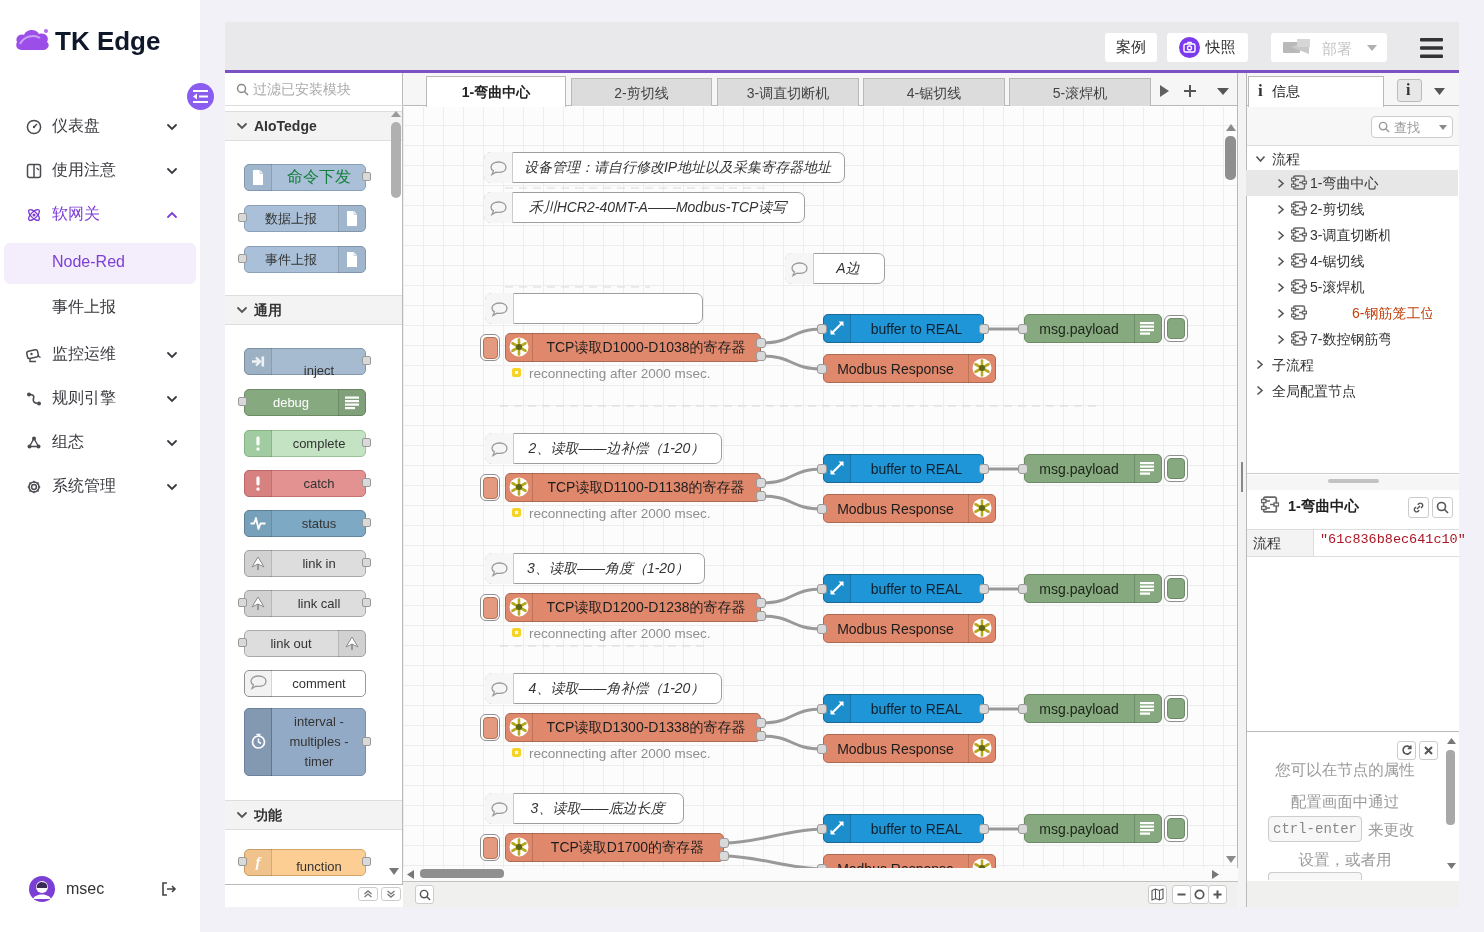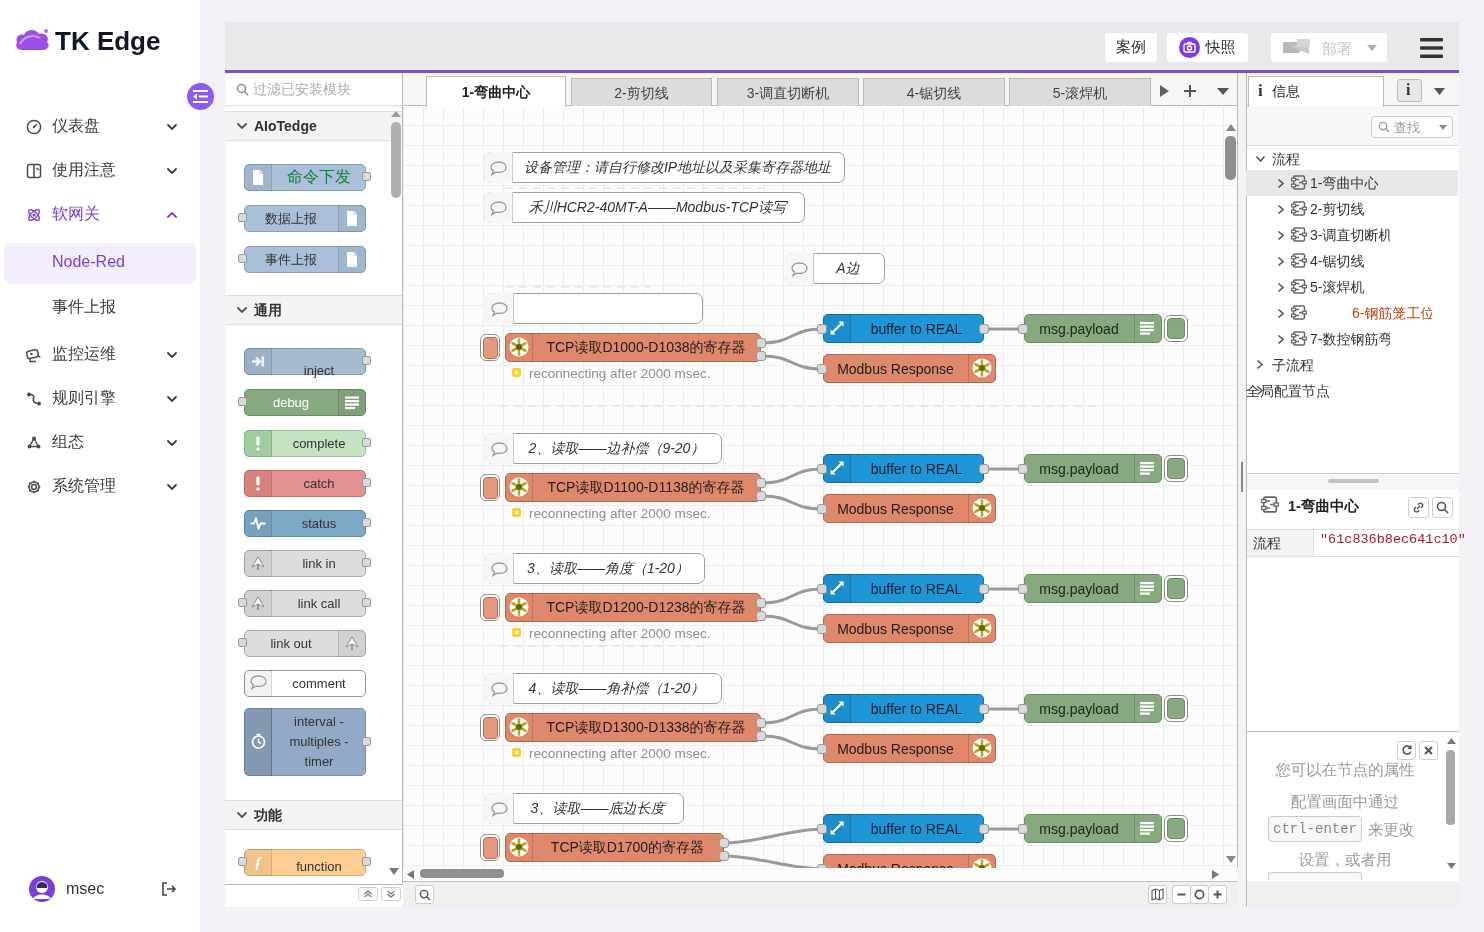--- a/index.html
+++ b/index.html
@@ -456,21 +456,21 @@
 <div class="nport" style="left:615px;top:217px"></div>
 <div class="ab" style="left:761px;top:208px;width:24px;height:27px;background:#fff;border:1px solid #8f8f8f;border-radius:6px"></div>
 <div class="ab" style="left:764px;top:211px;width:18px;height:21px;background:#87a980;border:1px solid #6d8c66;border-radius:4px"></div>
 <div class="ab" style="left:82px;top:326px;width:237px;height:31px;background:#fff;border:1px solid #9f9f9f;border-radius:7px"></div>
 <div class="ab" style="left:82px;top:326px;width:29px;height:31px;background:#f6f6f6;border-right:1px solid #ccc;border-radius:7px 0 0 7px"></div>
 <div class="ab" style="left:88px;top:335px">
       <svg width="17" height="15" viewBox="0 0 17 15">
         <path d="M8.5 1 C13 1 16 3.2 16 6.2 C16 9.2 13 11.4 8.5 11.4 C7.6 11.4 6.7 11.3 5.9 11.1 L2 13.5 L3.4 9.9 C2 9 1 7.7 1 6.2 C1 3.2 4 1 8.5 1 Z" fill="none" stroke="#999" stroke-width="1.3"></path>
       </svg>
     </div>
-<div class="ab" style="left:112px;top:326px;width:203px;height:31px;display:flex;align-items:center;justify-content:center;font-size:14px;font-style:italic;color:#333;white-space:nowrap">2、读取——边补偿（9-20）</div>
+<div class="ab" style="left:112px;top:326px;width:203px;height:31px;display:flex;align-items:center;justify-content:center;font-size:14px;font-style:italic;color:#333;white-space:nowrap">2、读取——边补偿（1-20）</div>
 <div class="ab" style="left:77px;top:367px;width:20px;height:27px;background:#fff;border:1px solid #8f8f8f;border-radius:6px"></div>
 <div class="ab" style="left:79.5px;top:369.5px;width:15px;height:22px;background:#e49a7e;border:1px solid #b5705a;border-radius:4px"></div>
 <div class="cnode" style="left:102px;top:366px;width:256px;background:#e0886c;border:1px solid #ad6a52"></div>
 <div class="ab" style="left:102px;top:366px;width:28px;height:29px;border-right:1px solid rgba(0,0,0,0.15);"></div>
 <div class="ab" style="left:106px;top:370px">
       <svg width="20" height="20" viewBox="0 0 20 20">
         <circle cx="10" cy="10" r="9.5" fill="#fff"></circle>
 <g stroke="#b8a820" stroke-width="2.6" stroke-linecap="round">
           <path d="M10 2.5 V17.5"></path>
           <path d="M3.5 6.25 L16.5 13.75"></path>
@@ -902,21 +902,21 @@
 <rect x="0.5" y="3.2" width="4" height="2.6" fill="#fff" stroke="#666" stroke-width="1.2"></rect>
 <rect x="11.5" y="6.2" width="4" height="2.6" fill="#fff" stroke="#666" stroke-width="1.2"></rect>
 <rect x="0.5" y="9.2" width="4" height="2.6" fill="#fff" stroke="#666" stroke-width="1.2"></rect>
     </svg>
   </div>
 <div class="ab" style="left:1310px;top:326px;width:80px;height:26px;font-size:14px;color:#333;line-height:26px;white-space:nowrap;overflow:hidden">7-数控钢筋弯</div>
 <div class="trow" style="top:352px"><span style="margin-left:26px">子流程</span></div>
 <svg class="ab" style="left:1256px;top:359px" width="8" height="11" viewBox="0 0 8 11">
     <path d="M1.5 1.5 L6 5.5 L1.5 9.5" stroke="#555" stroke-width="1.6" fill="none"></path>
   </svg>
-<div class="trow" style="top:378px"><span style="">全局配置节点</span></div>
+<div class="trow" style="top:378px"><span style="margin-left:26px">全局配置节点</span></div>
 <svg class="ab" style="left:1256px;top:385px" width="8" height="11" viewBox="0 0 8 11">
     <path d="M1.5 1.5 L6 5.5 L1.5 9.5" stroke="#555" stroke-width="1.6" fill="none"></path>
   </svg>
 <div class="ab" style="left:1247px;top:404px;width:212px;height:70px;background:#fff;border-bottom:1px solid #ccc"></div>
 <div class="ab" style="left:1247px;top:475px;width:212px;height:15px;background:#f6f6f6"></div>
 <div class="ab" style="left:1328px;top:479px;width:51px;height:4px;background:#c2c2c2;border-radius:2px"></div>
 <div class="ab" style="left:1262px;top:497px;transform:scale(1.15)">
     <svg width="16" height="15" viewBox="0 0 16 15">
       <rect x="2.5" y="1" width="11" height="13" rx="1.5" fill="none" stroke="#666" stroke-width="1.5"></rect>
 <path d="M3 4.5 H8 M8 7.5 H13 M3 10.5 H8" stroke="#666" stroke-width="1.4"></path>

